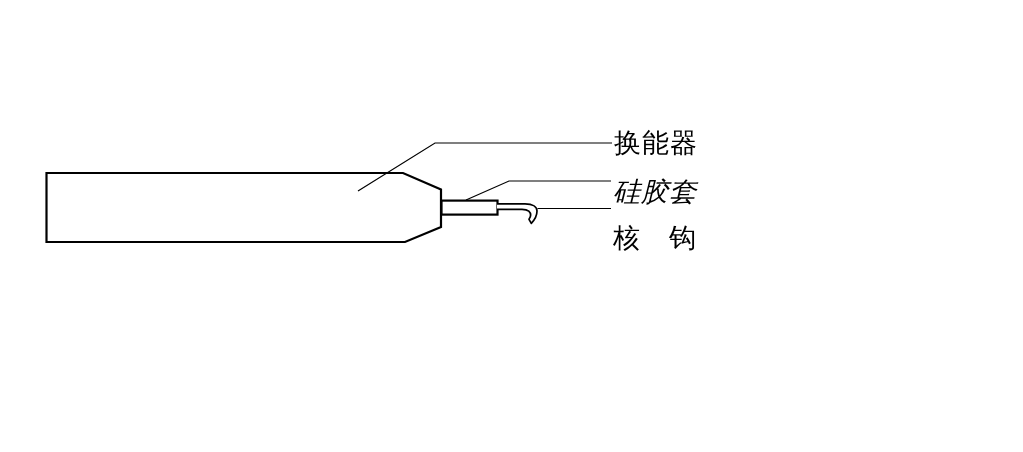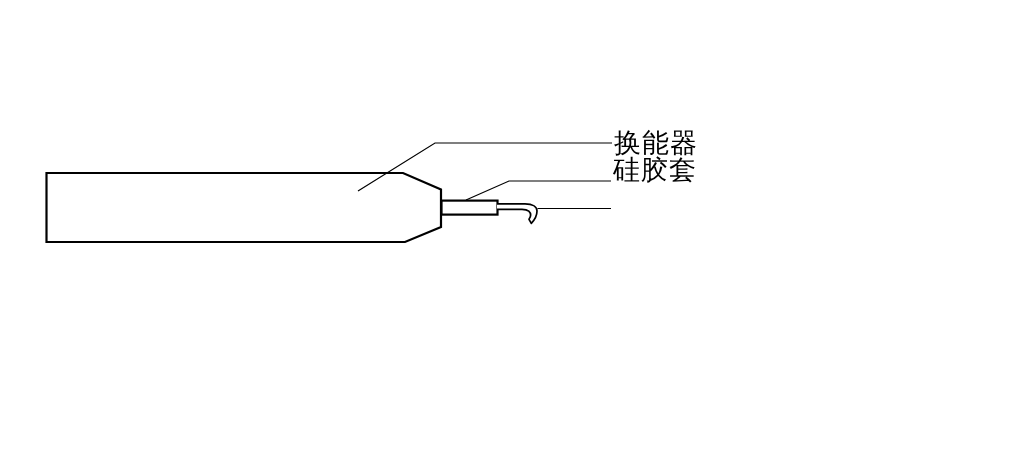--- a/index.html
+++ b/index.html
@@ -23,21 +23,21 @@
   .diagram-label {
     position: absolute;
     color: #000000;
     font-size: 27px;
     line-height: 28px;
     letter-spacing: 1px;
     white-space: pre;
     -webkit-font-smoothing: none;
   }
   .lbl-transducer { left: 614px; top: 129px; }
-  .lbl-sleeve     { left: 613px; top: 156px; }
+  .lbl-sleeve     { left: 613px; top: 178px; font-style: italic; }
   .lbl-chopper1   { left: 613px; top: 196px; }
   .lbl-chopper2   { left: 613px; top: 224px; }
 </style>
 </head>
 <body>
 
 <div class="canvas">
 
   <svg width="1023" height="452" viewBox="0 0 1023 452">
 
@@ -58,14 +58,15 @@
     <polyline points="466,200 509,181 611,181" fill="none" stroke="#000000" stroke-width="1.2"></polyline>
 
     <line x1="537.5" y1="208.5" x2="611" y2="208.5" stroke="#000000" stroke-width="1.2"></line>
   </svg>
 
   <div class="diagram-label lbl-transducer">换能器</div>
 
   <div class="diagram-label lbl-sleeve">硅胶套</div>
 
 
+  <div class="diagram-label lbl-chopper2">核　钩</div>
 
 </div>
 
 </body></html>

